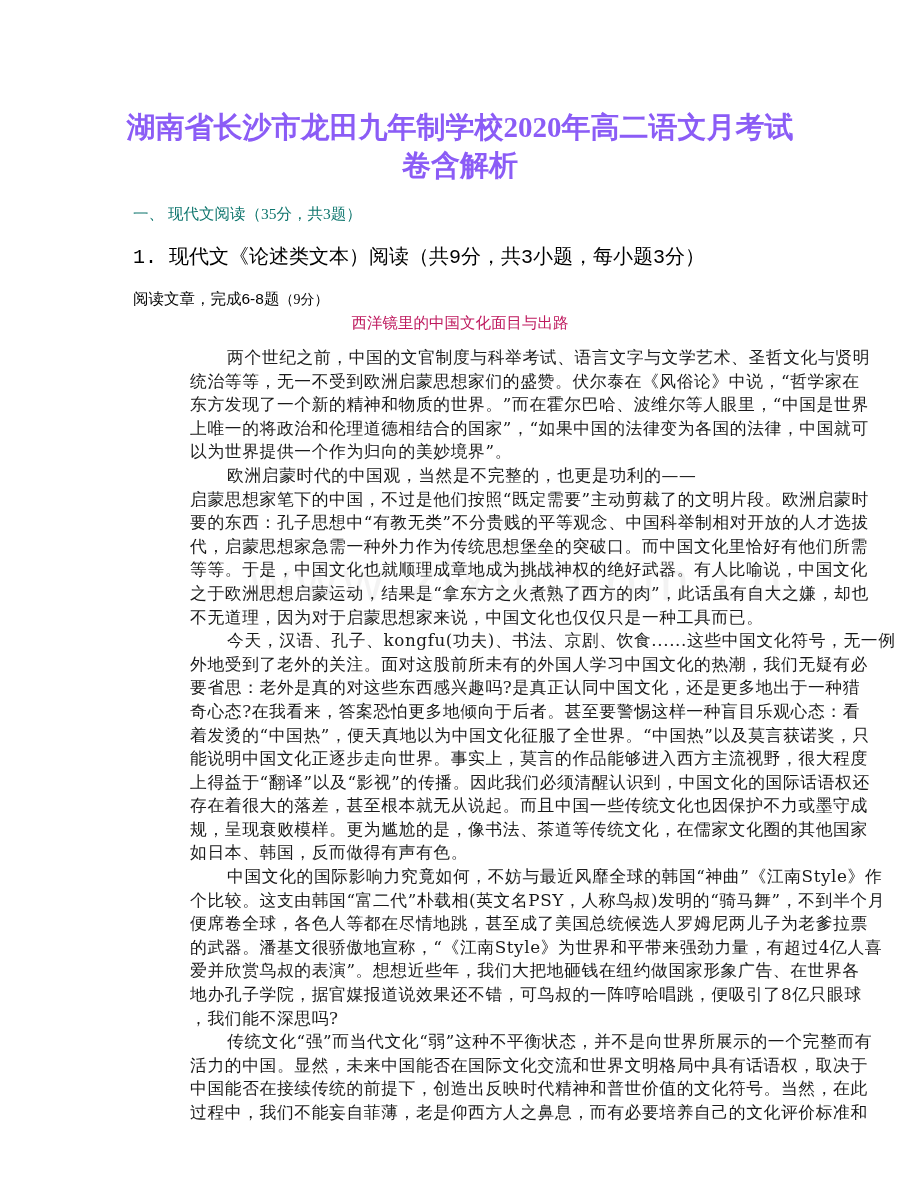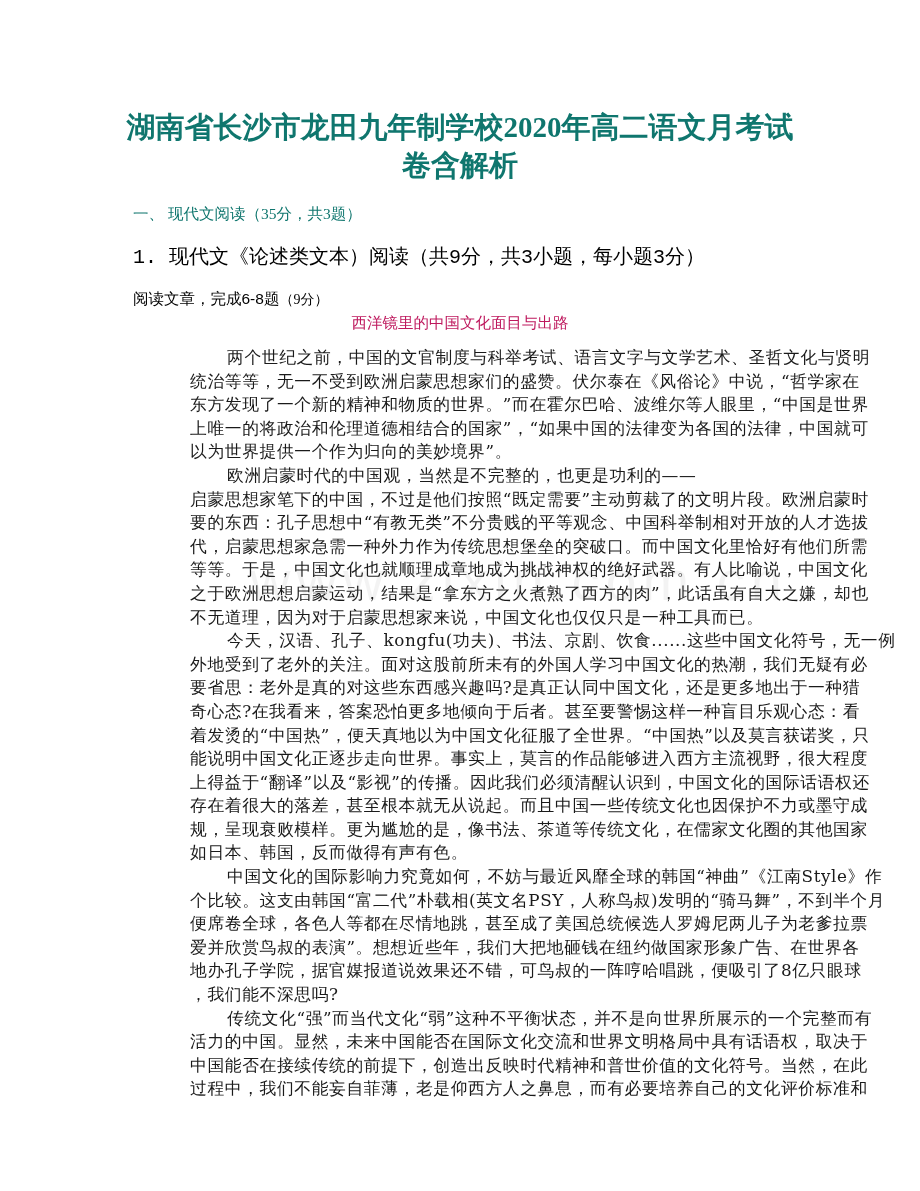--- a/index.html
+++ b/index.html
@@ -5,21 +5,21 @@
   html, body { margin: 0; padding: 0; background: #ffffff; }
   body {
     width: 920px; height: 1191px; position: relative; overflow: hidden;
     font-family: "DejaVu Serif", "Liberation Serif", serif;
     color: #111111;
   }
   .page { position: absolute; left: 0; top: 0; width: 920px; height: 1191px; }
   .title {
     position: absolute; left: 100px; width: 720px; top: 108px;
     text-align: center; font-weight: bold; font-size: 29px; line-height: 38px;
-    font-family: "Liberation Serif", "DejaVu Serif", serif; color: #0f766e;
+    font-family: "Liberation Serif", "DejaVu Serif", serif; color: #8b5cf6;
   }
   .section-heading {
     position: absolute; left: 133px; top: 204px;
     font-weight: normal; font-size: 15.5px; line-height: 20px; color: #0f766e;
     font-family: "Liberation Serif", "DejaVu Serif", serif;
   }
   .question-heading {
     position: absolute; left: 133px; top: 248px;
     font-size: 20px; line-height: 20px; color: #000;
     font-family: Liberation Mono, monospace;
@@ -90,20 +90,21 @@
       <div class="line">奇心态?在我看来，答案恐怕更多地倾向于后者。甚至要警惕这样一种盲目乐观心态：看</div>
       <div class="line">着发烫的“中国热”，便天真地以为中国文化征服了全世界。“中国热”以及莫言获诺奖，只</div>
       <div class="line">能说明中国文化正逐步走向世界。事实上，莫言的作品能够进入西方主流视野，很大程度</div>
       <div class="line">上得益于“翻译”以及“影视”的传播。因此我们必须清醒认识到，中国文化的国际话语权还</div>
       <div class="line">存在着很大的落差，甚至根本就无从说起。而且中国一些传统文化也因保护不力或墨守成</div>
       <div class="line">规，呈现衰败模样。更为尴尬的是，像书法、茶道等传统文化，在儒家文化圈的其他国家</div>
       <div class="line">如日本、韩国，反而做得有声有色。</div>
       <div class="line indent">中国文化的国际影响力究竟如何，不妨与最近风靡全球的韩国“神曲”《江南Style》作</div>
       <div class="line">个比较。这支由韩国“富二代”朴载相(英文名PSY，人称鸟叔)发明的“骑马舞”，不到半个月</div>
       <div class="line">便席卷全球，各色人等都在尽情地跳，甚至成了美国总统候选人罗姆尼两儿子为老爹拉票</div>
+      <div class="line">的武器。潘基文很骄傲地宣称，“《江南Style》为世界和平带来强劲力量，有超过4亿人喜</div>
       <div class="line">爱并欣赏鸟叔的表演”。想想近些年，我们大把地砸钱在纽约做国家形象广告、在世界各</div>
       <div class="line">地办孔子学院，据官媒报道说效果还不错，可鸟叔的一阵哼哈唱跳，便吸引了8亿只眼球</div>
       <div class="line">，我们能不深思吗?</div>
       <div class="line indent">传统文化“强”而当代文化“弱”这种不平衡状态，并不是向世界所展示的一个完整而有</div>
       <div class="line">活力的中国。显然，未来中国能否在国际文化交流和世界文明格局中具有话语权，取决于</div>
       <div class="line">中国能否在接续传统的前提下，创造出反映时代精神和普世价值的文化符号。当然，在此</div>
       <div class="line">过程中，我们不能妄自菲薄，老是仰西方人之鼻息，而有必要培养自己的文化评价标准和</div>
     </div>
 </div>
 

